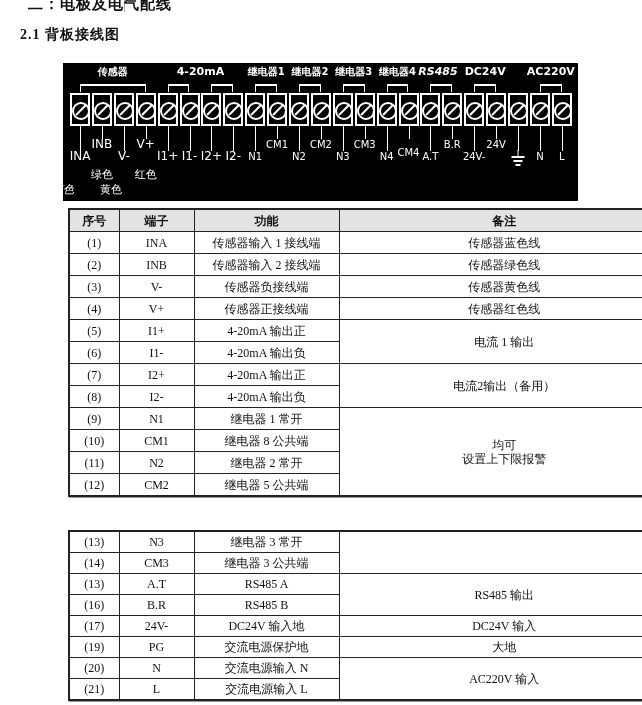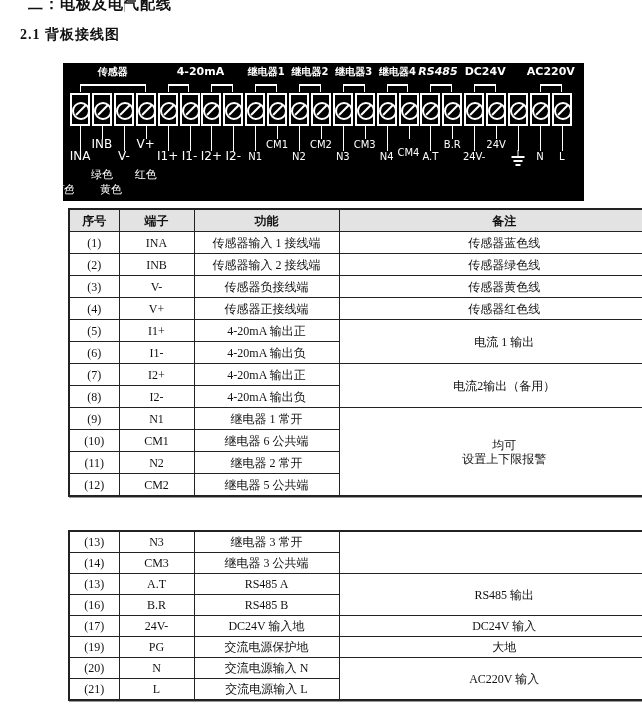--- a/index.html
+++ b/index.html
@@ -8,21 +8,21 @@
     background:#ffffff;
     font-family:"Liberation Serif","DejaVu Serif",serif;
     color:#111;
   }
   .artifact-cursor{position:absolute;left:124px;top:0;width:1px;height:12px;background:#aaa;}
   .h1{position:absolute;left:28px;top:-5px;font-size:15px;font-weight:bold;letter-spacing:1px;white-space:nowrap;}
   .h2{position:absolute;left:20px;top:26px;font-size:14px;font-weight:bold;letter-spacing:1px;white-space:nowrap;}
 
   
   .panel{position:absolute;left:63px;top:63px;width:515px;height:138px;background:#000;overflow:hidden;
-         font-family:"DejaVu Sans","Liberation Sans",sans-serif;padding-left:6px;}
+         font-family:"DejaVu Sans","Liberation Sans",sans-serif;}
   .grp-label{position:absolute;top:2px;transform:translateX(-50%);color:#fff;font-size:11px;font-weight:bold;white-space:nowrap;line-height:13px;}
   .grp-label.cjk{font-size:10px;}
   .bracket{position:absolute;top:21px;height:8px;border-top:2px solid #fff;border-left:1px solid #fff;border-right:1px solid #fff;box-sizing:border-box;}
   .t-square{position:absolute;top:30px;width:20px;height:33px;border:2px solid #fff;background:#000;box-sizing:border-box;}
   .t-screw{position:absolute;left:50%;top:50%;width:14px;height:14px;margin:-8px 0 0 -8px;border:2px solid #fff;border-radius:50%;}
   .t-slash{position:absolute;left:6px;top:-1px;width:2px;height:14px;background:#fff;transform:rotate(45deg);}
   .lead{position:absolute;width:1px;background:#fff;top:63px;}
   .t-label{position:absolute;transform:translateX(-50%);color:#fff;white-space:nowrap;font-size:10px;line-height:11px;}
   .t-label.big{font-size:12px;}
   .wire-label{position:absolute;transform:translateX(-50%);color:#fff;font-size:11px;white-space:nowrap;}
@@ -312,21 +312,21 @@
       <tr>
         <td>(9)</td>
         <td>N1</td>
         <td>继电器 1 常开</td>
         <td rowspan="4">均可
 设置上下限报警</td>
       </tr>
       <tr>
         <td>(10)</td>
         <td>CM1</td>
-        <td>继电器 6 公共端</td>
+        <td>继电器 8 公共端</td>
       </tr>
       <tr>
         <td>(11)</td>
         <td>N2</td>
         <td>继电器 2 常开</td>
       </tr>
       <tr>
         <td>(12)</td>
         <td>CM2</td>
         <td>继电器 5 公共端</td>

